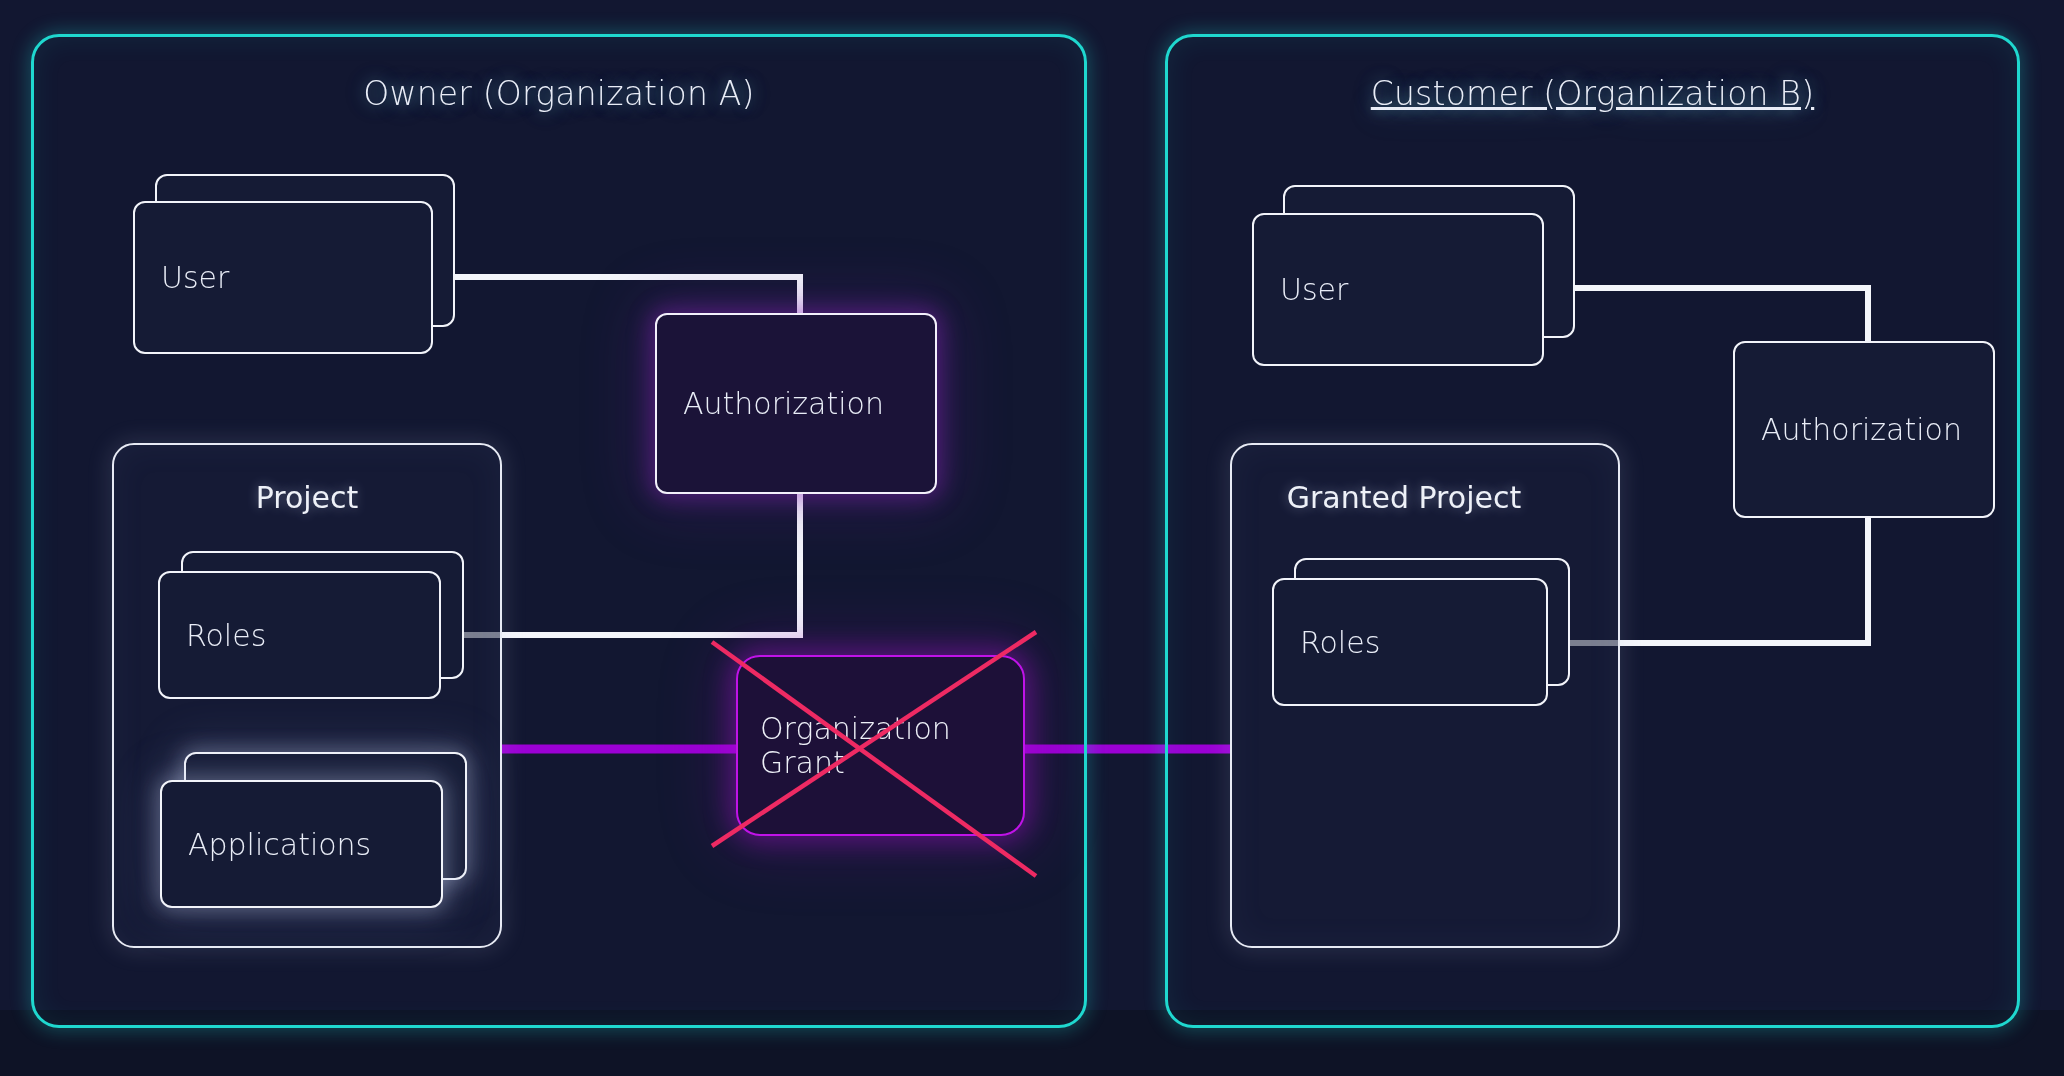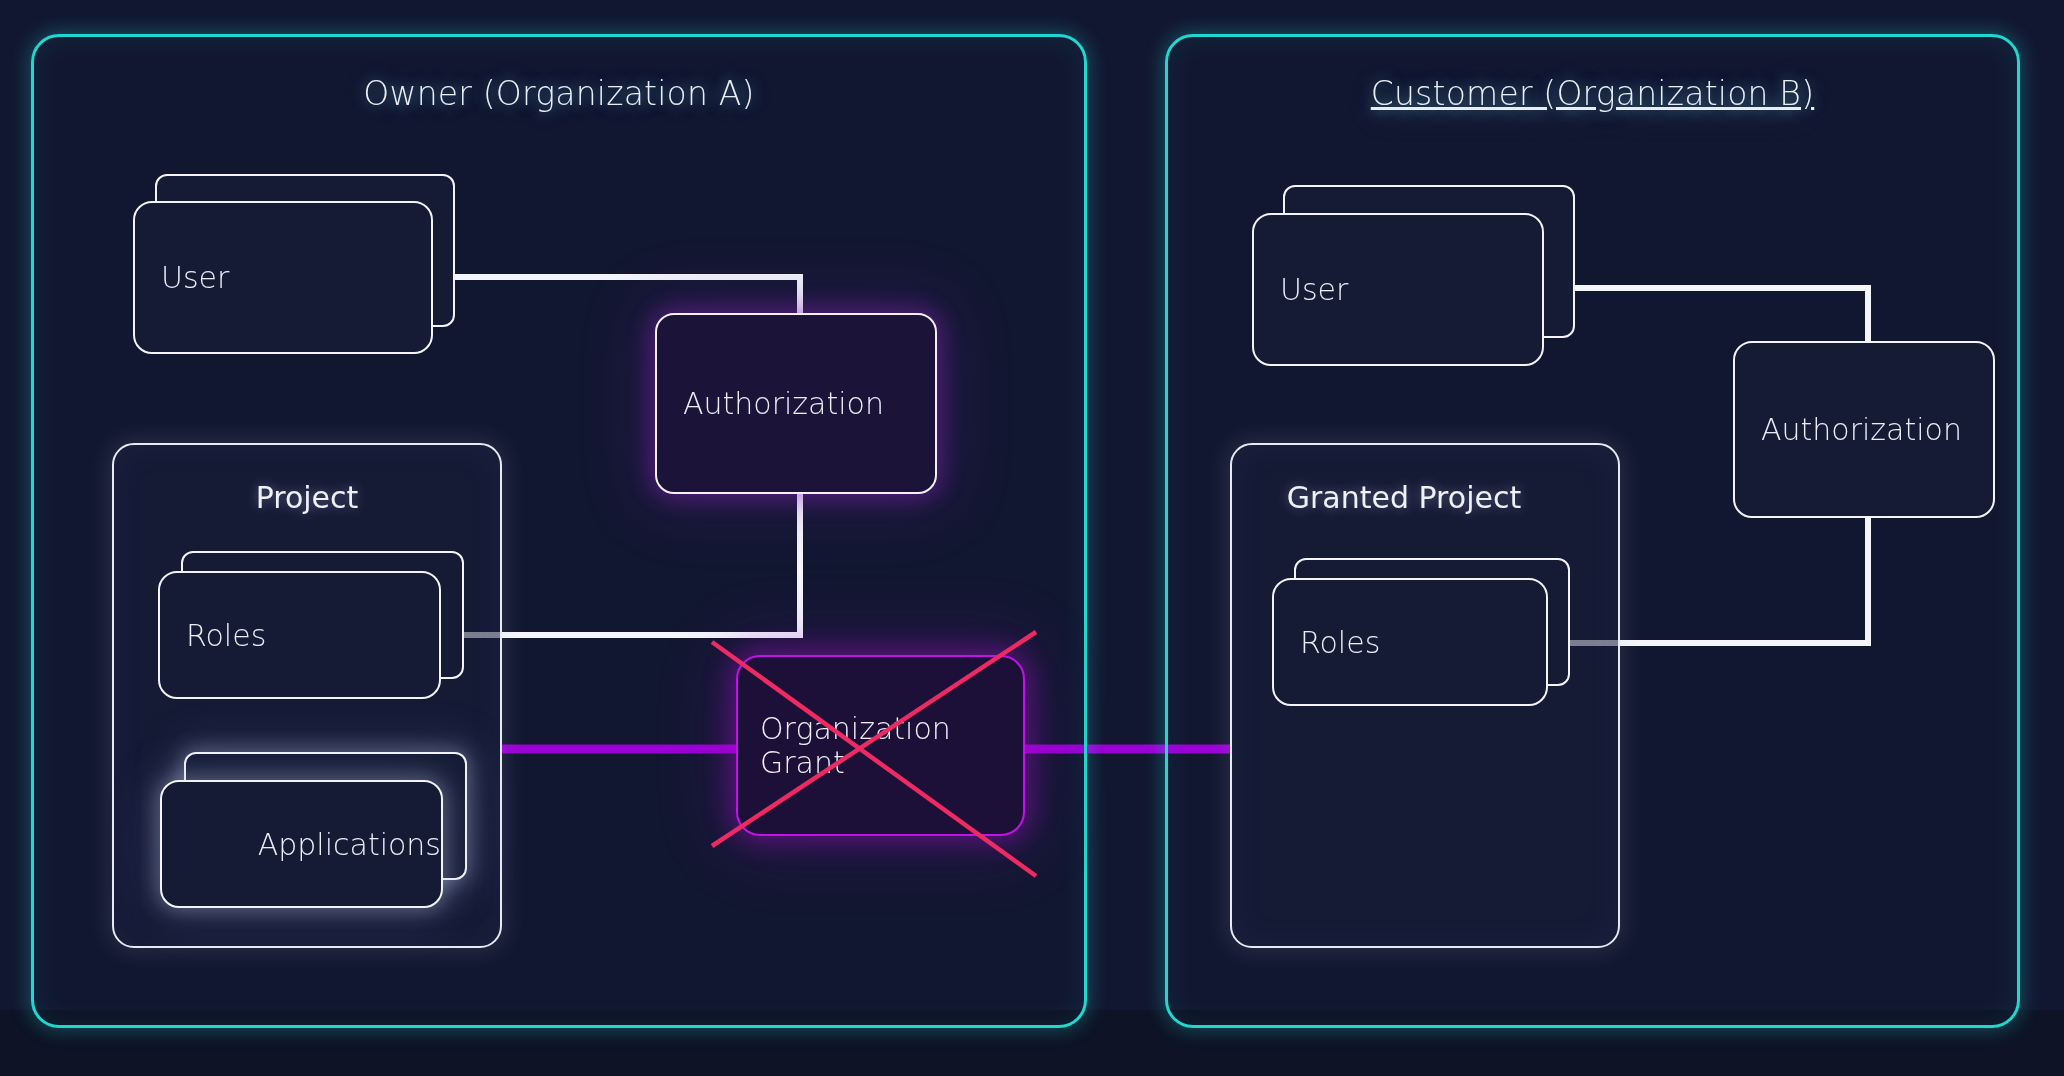--- a/index.html
+++ b/index.html
@@ -46,21 +46,21 @@
     letter-spacing: 0.2px;
     text-shadow: 0 0 14px rgba(140,220,235,0.55), 0 0 30px rgba(60,170,200,0.30);
     white-space: nowrap;
   }
 
   
   .node {
     position: absolute;
     box-sizing: border-box;
     border: 2.5px solid #f2f4fa;
-    border-radius: 19px;
+    border-radius: 12px;
     background: #151b35;
     color: #e9edf7;
     font-size: 30px;
     font-weight: 300;
     display: flex;
     align-items: center;
   }
   .node .label {
     padding-left: 26px;
     white-space: nowrap;
@@ -93,21 +93,20 @@
     font-size: 30px;
     font-weight: 400;
     text-shadow: 0 0 12px rgba(200,210,245,0.45);
     white-space: nowrap;
   }
 
   
   .glow-white {
     box-shadow: 0 0 20px 4px rgba(205,214,246,0.30),
                 0 0 46px 12px rgba(150,165,215,0.13);
-    justify-content: flex-end;
   }
   .glow-purple {
     border-color: #f3f0fb;
     box-shadow: 0 0 22px 5px rgba(150,40,200,0.40),
                 0 0 60px 16px rgba(110,30,160,0.22);
     background: #1b1338;
   }
   .grant-box {
     border: 2.5px solid #c013e8;
     border-radius: 24px;

